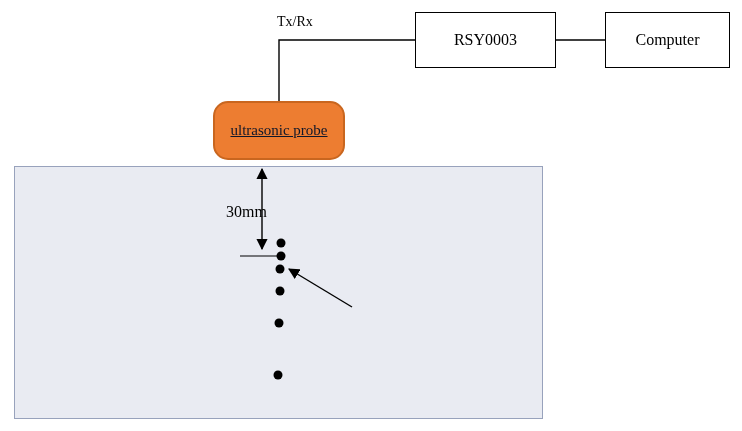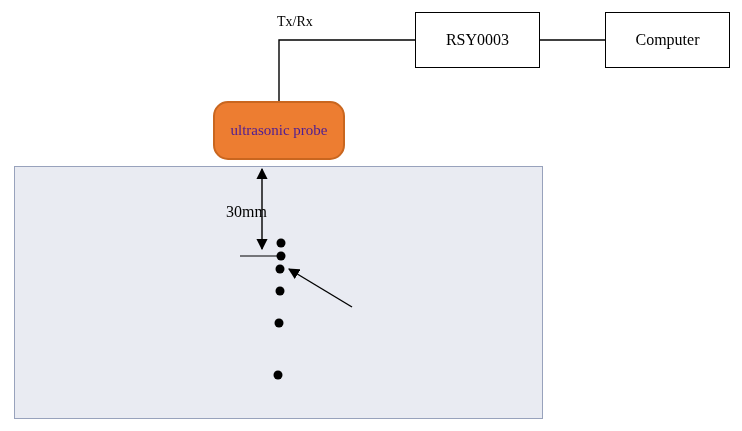--- a/index.html
+++ b/index.html
@@ -30,33 +30,34 @@
   }
   .box{
     position:absolute;
     box-sizing:border-box;
     background:#ffffff;
     border:1.5px solid var(--line-color);
     display:flex;align-items:center;justify-content:center;
     font-size:16px;
     z-index:3;
   }
-  .box.instrument{left:415px;top:12px;width:125px;height:56px;}
+  .box.instrument{left:415px;top:12px;width:141px;height:56px;}
   .box.computer{left:605px;top:12px;width:125px;height:56px;}
   .probe{
     position:absolute;
     left:213px;top:101px;width:132px;height:59px;
     box-sizing:border-box;
     background:var(--probe-fill);
     border:2px solid var(--probe-border);
     border-radius:15px;
     display:flex;align-items:center;justify-content:center;
-    color:#4c1d95;
+    color:#0f172a;
     font-size:15px;
     z-index:3;
+    text-decoration:underline;
   }
   .floating-label{
     position:absolute;
     z-index:4;
     white-space:nowrap;
   }
   .label-txrx{left:277px;top:14px;font-size:14px;}
   .label-depth{left:226px;top:203px;font-size:16px;}
   .label-string{left:337px;top:303px;font-size:15px;}
 </style>

